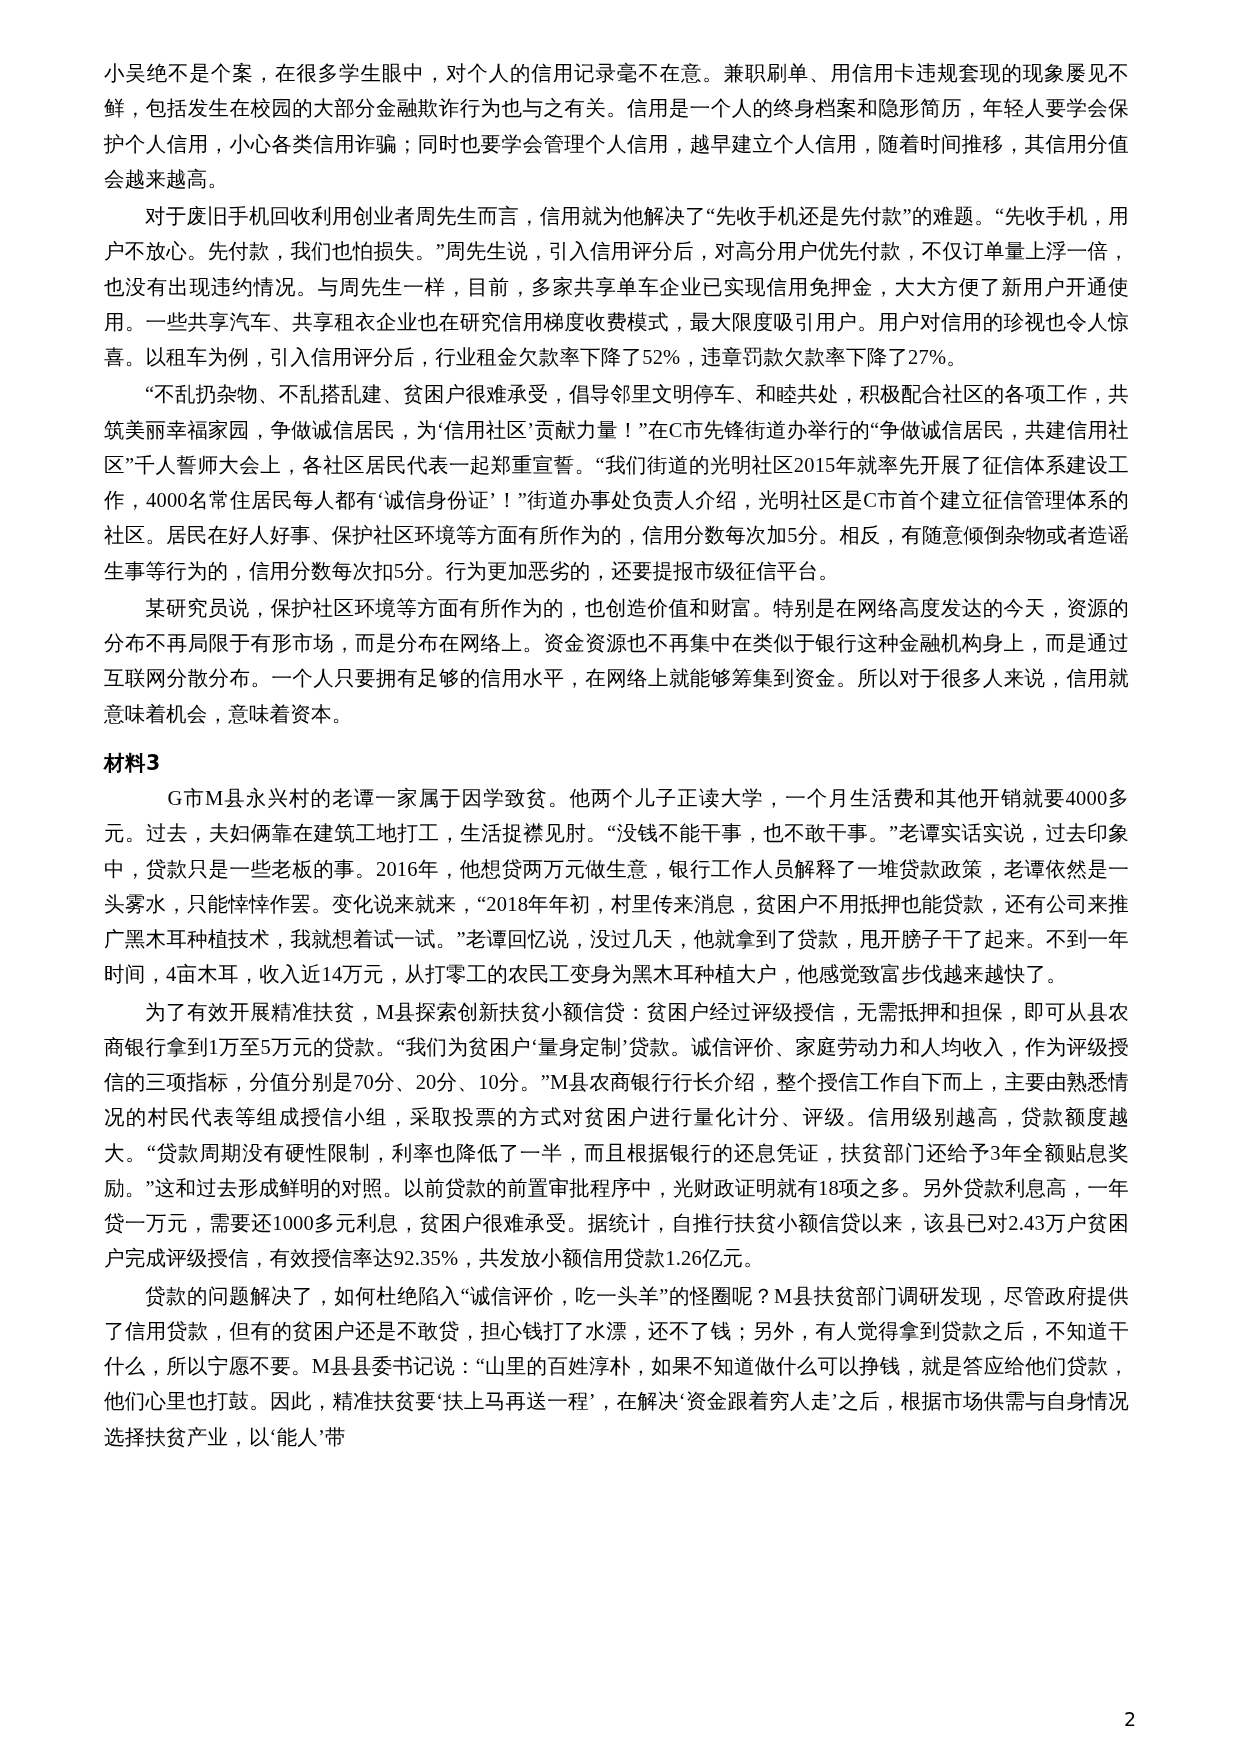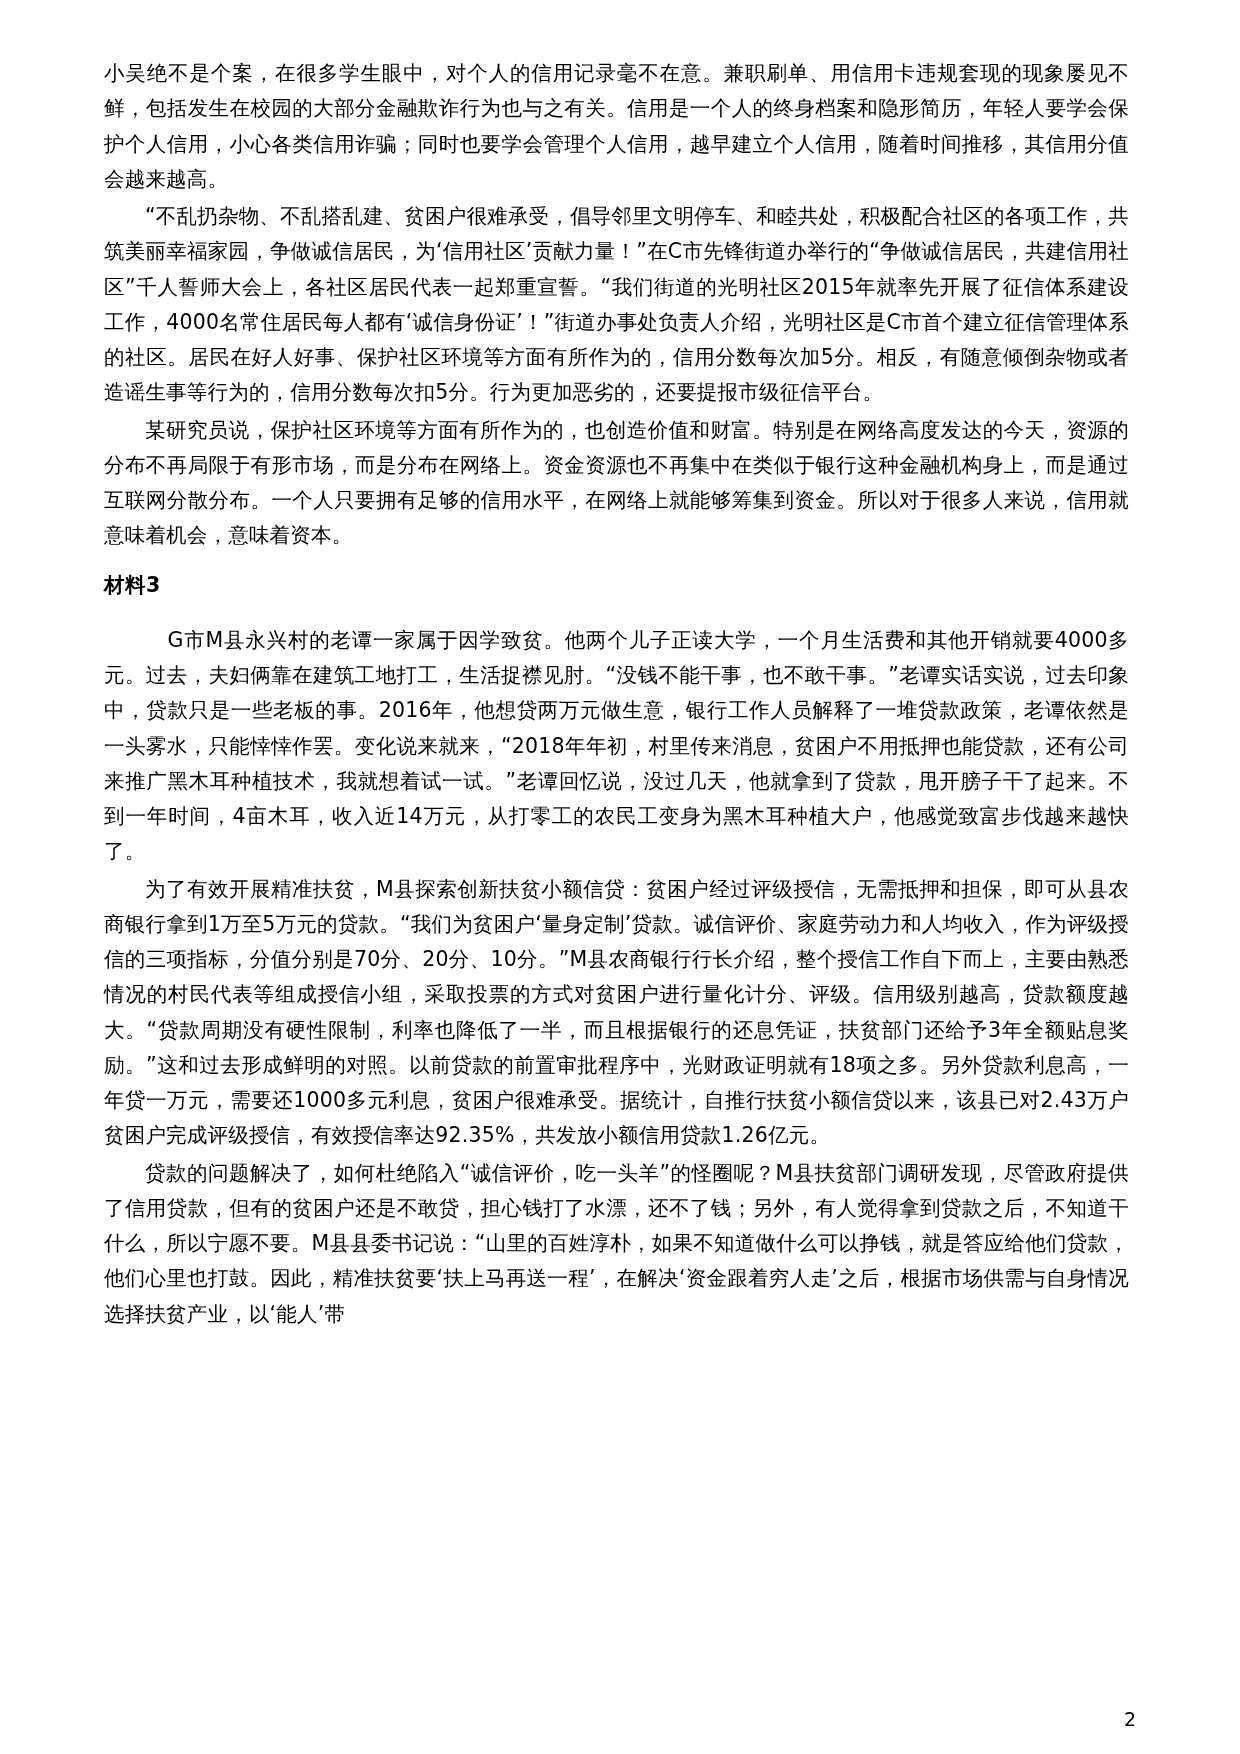--- a/index.html
+++ b/index.html
@@ -23,48 +23,50 @@
   .doc-body {
     font-size: 20.5px;
     line-height: 1.72;
     text-align: justify;
     text-justify: inter-ideograph;
     letter-spacing: 0.2px;
   }
   p.para {
     margin: 0 7px 2px 0;
     text-indent: 2em;
+    font-family: Liberation Serif, serif;
   }
   p.para.no-indent {
     text-indent: 0;
   }
   p.para.extra-indent {
     text-indent: 3.1em;
   }
   .section-heading {
     font-weight: bold;
-    margin: 14px 0 20px 0;
+    margin: 14px 0 0 0;
     font-size: 20.5px;
     letter-spacing: 0.5px;
   }
   .page-number {
     position: absolute;
     right: 104px;
     bottom: 24px;
     font-size: 19px;
     font-family: "DejaVu Sans", "Liberation Sans", sans-serif;
   }
 </style>
 </head>
 <body>
 
 <div class="page">
   <div class="doc-body">
 
     <p class="para no-indent">小吴绝不是个案，在很多学生眼中，对个人的信用记录毫不在意。兼职刷单、用信用卡违规套现的现象屡见不鲜，包括发生在校园的大部分金融欺诈行为也与之有关。信用是一个人的终身档案和隐形简历，年轻人要学会保护个人信用，小心各类信用诈骗；同时也要学会管理个人信用，越早建立个人信用，随着时间推移，其信用分值会越来越高。</p>
+    <p class="para">对于废旧手机回收利用创业者周先生而言，信用就为他解决了“先收手机还是先付款”的难题。“先收手机，用户不放心。先付款，我们也怕损失。”周先生说，引入信用评分后，对高分用户优先付款，不仅订单量上浮一倍，也没有出现违约情况。与周先生一样，目前，多家共享单车企业已实现信用免押金，大大方便了新用户开通使用。一些共享汽车、共享租衣企业也在研究信用梯度收费模式，最大限度吸引用户。用户对信用的珍视也令人惊喜。以租车为例，引入信用评分后，行业租金欠款率下降了52%，违章罚款欠款率下降了27%。</p>
     <p class="para">“不乱扔杂物、不乱搭乱建、贫困户很难承受，倡导邻里文明停车、和睦共处，积极配合社区的各项工作，共筑美丽幸福家园，争做诚信居民，为‘信用社区’贡献力量！”在C市先锋街道办举行的“争做诚信居民，共建信用社区”千人誓师大会上，各社区居民代表一起郑重宣誓。“我们街道的光明社区2015年就率先开展了征信体系建设工作，4000名常住居民每人都有‘诚信身份证’！”街道办事处负责人介绍，光明社区是C市首个建立征信管理体系的社区。居民在好人好事、保护社区环境等方面有所作为的，信用分数每次加5分。相反，有随意倾倒杂物或者造谣生事等行为的，信用分数每次扣5分。行为更加恶劣的，还要提报市级征信平台。</p>
     <p class="para">某研究员说，保护社区环境等方面有所作为的，也创造价值和财富。特别是在网络高度发达的今天，资源的分布不再局限于有形市场，而是分布在网络上。资金资源也不再集中在类似于银行这种金融机构身上，而是通过互联网分散分布。一个人只要拥有足够的信用水平，在网络上就能够筹集到资金。所以对于很多人来说，信用就意味着机会，意味着资本。</p>
 
     <div class="section-heading">材料3</div>
 
     <p class="para extra-indent">G市M县永兴村的老谭一家属于因学致贫。他两个儿子正读大学，一个月生活费和其他开销就要4000多元。过去，夫妇俩靠在建筑工地打工，生活捉襟见肘。“没钱不能干事，也不敢干事。”老谭实话实说，过去印象中，贷款只是一些老板的事。2016年，他想贷两万元做生意，银行工作人员解释了一堆贷款政策，老谭依然是一头雾水，只能悻悻作罢。变化说来就来，“2018年年初，村里传来消息，贫困户不用抵押也能贷款，还有公司来推广黑木耳种植技术，我就想着试一试。”老谭回忆说，没过几天，他就拿到了贷款，甩开膀子干了起来。不到一年时间，4亩木耳，收入近14万元，从打零工的农民工变身为黑木耳种植大户，他感觉致富步伐越来越快了。</p>
     <p class="para">为了有效开展精准扶贫，M县探索创新扶贫小额信贷：贫困户经过评级授信，无需抵押和担保，即可从县农商银行拿到1万至5万元的贷款。“我们为贫困户‘量身定制’贷款。诚信评价、家庭劳动力和人均收入，作为评级授信的三项指标，分值分别是70分、20分、10分。”M县农商银行行长介绍，整个授信工作自下而上，主要由熟悉情况的村民代表等组成授信小组，采取投票的方式对贫困户进行量化计分、评级。信用级别越高，贷款额度越大。“贷款周期没有硬性限制，利率也降低了一半，而且根据银行的还息凭证，扶贫部门还给予3年全额贴息奖励。”这和过去形成鲜明的对照。以前贷款的前置审批程序中，光财政证明就有18项之多。另外贷款利息高，一年贷一万元，需要还1000多元利息，贫困户很难承受。据统计，自推行扶贫小额信贷以来，该县已对2.43万户贫困户完成评级授信，有效授信率达92.35%，共发放小额信用贷款1.26亿元。</p>
     <p class="para">贷款的问题解决了，如何杜绝陷入“诚信评价，吃一头羊”的怪圈呢？M县扶贫部门调研发现，尽管政府提供了信用贷款，但有的贫困户还是不敢贷，担心钱打了水漂，还不了钱；另外，有人觉得拿到贷款之后，不知道干什么，所以宁愿不要。M县县委书记说：“山里的百姓淳朴，如果不知道做什么可以挣钱，就是答应给他们贷款，他们心里也打鼓。因此，精准扶贫要‘扶上马再送一程’，在解决‘资金跟着穷人走’之后，根据市场供需与自身情况选择扶贫产业，以‘能人’带</p>
 
   </div>

